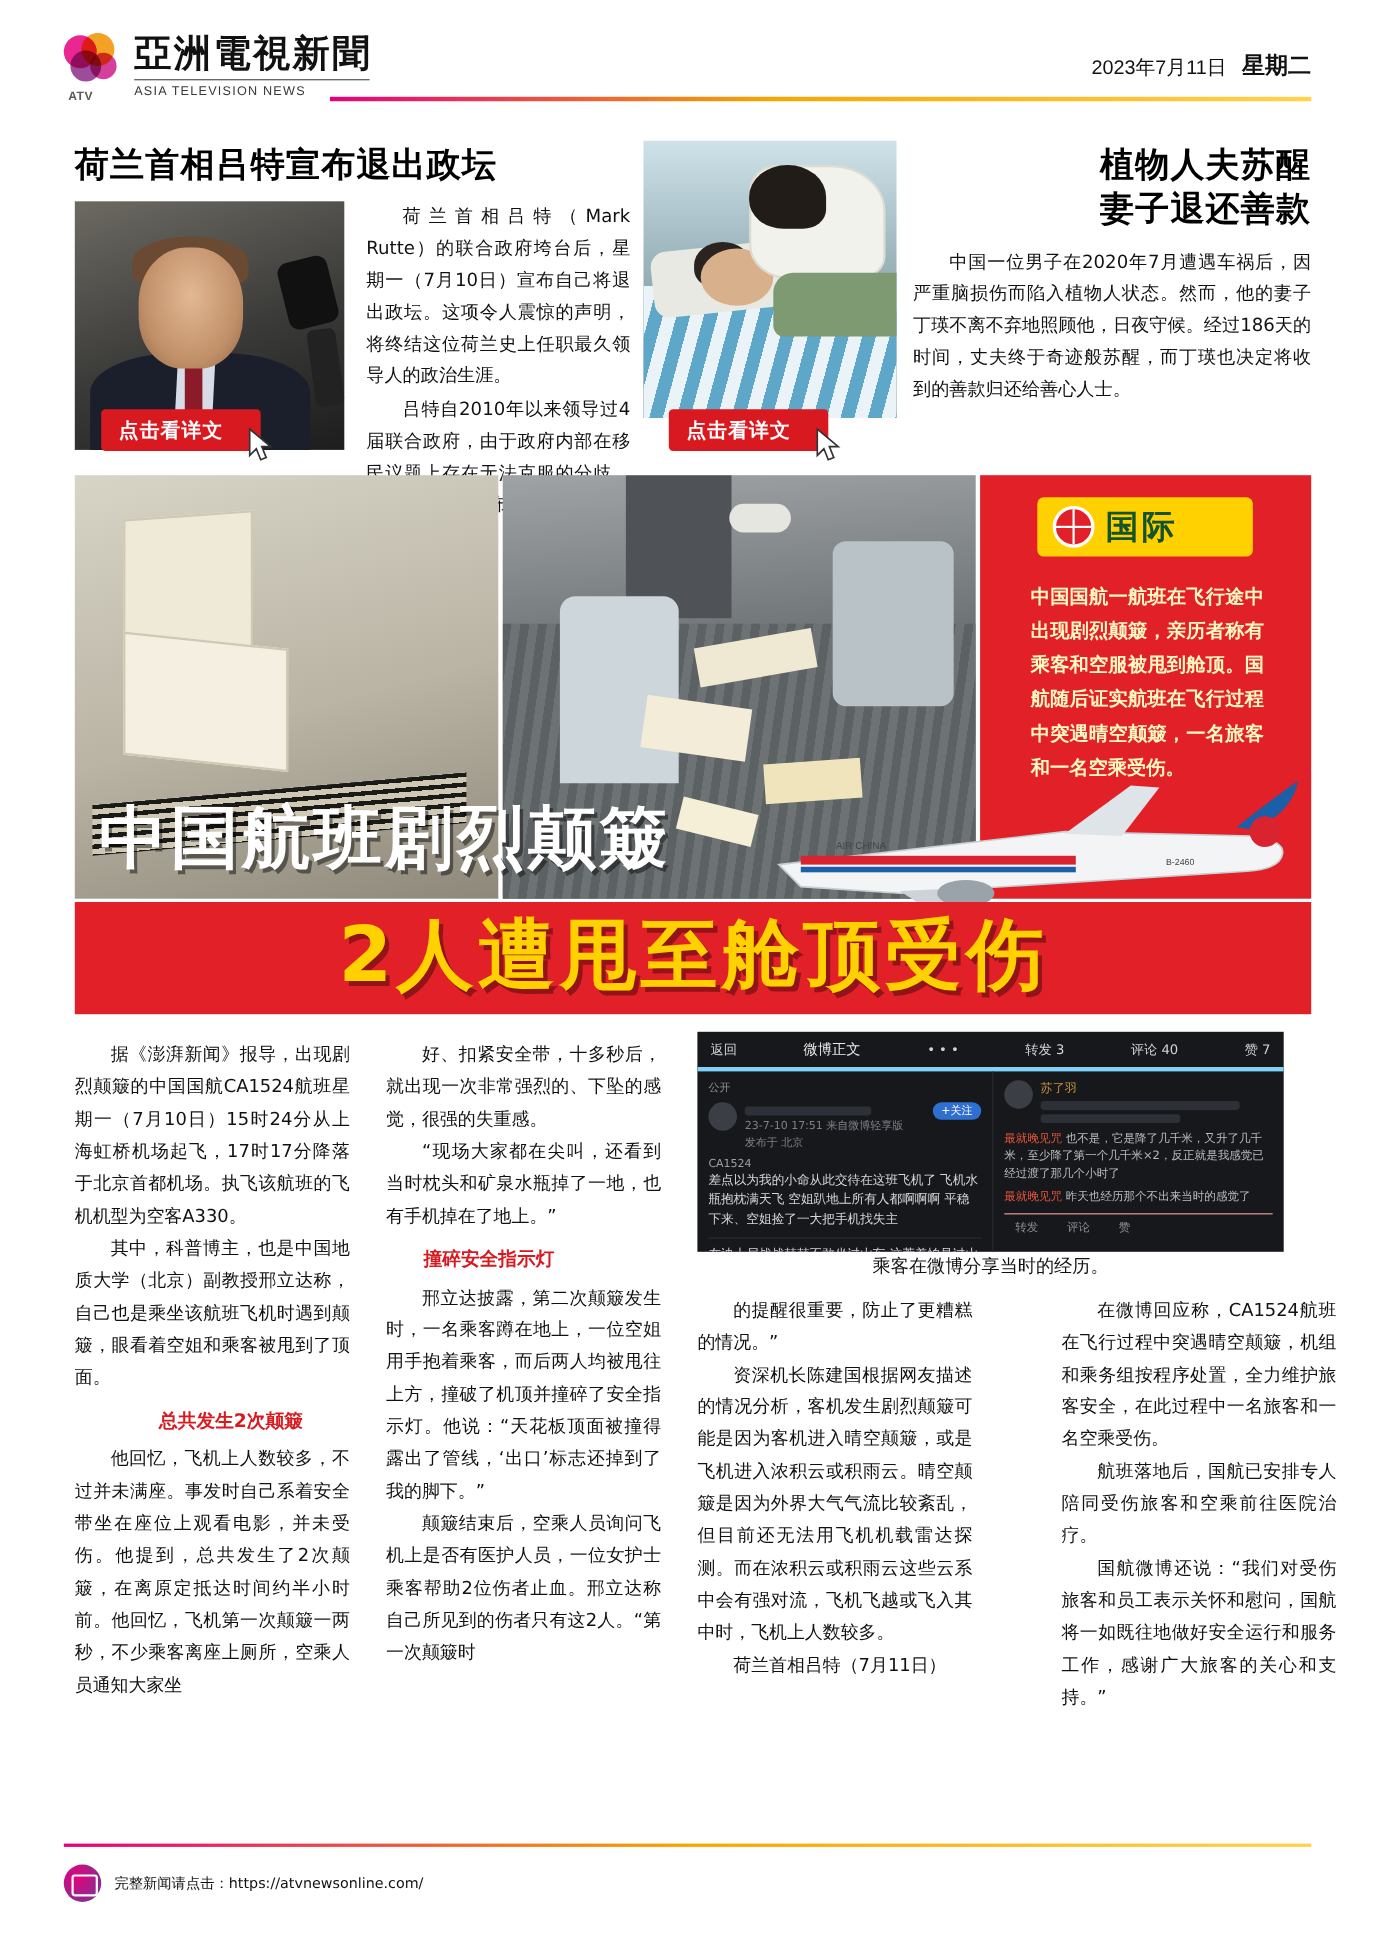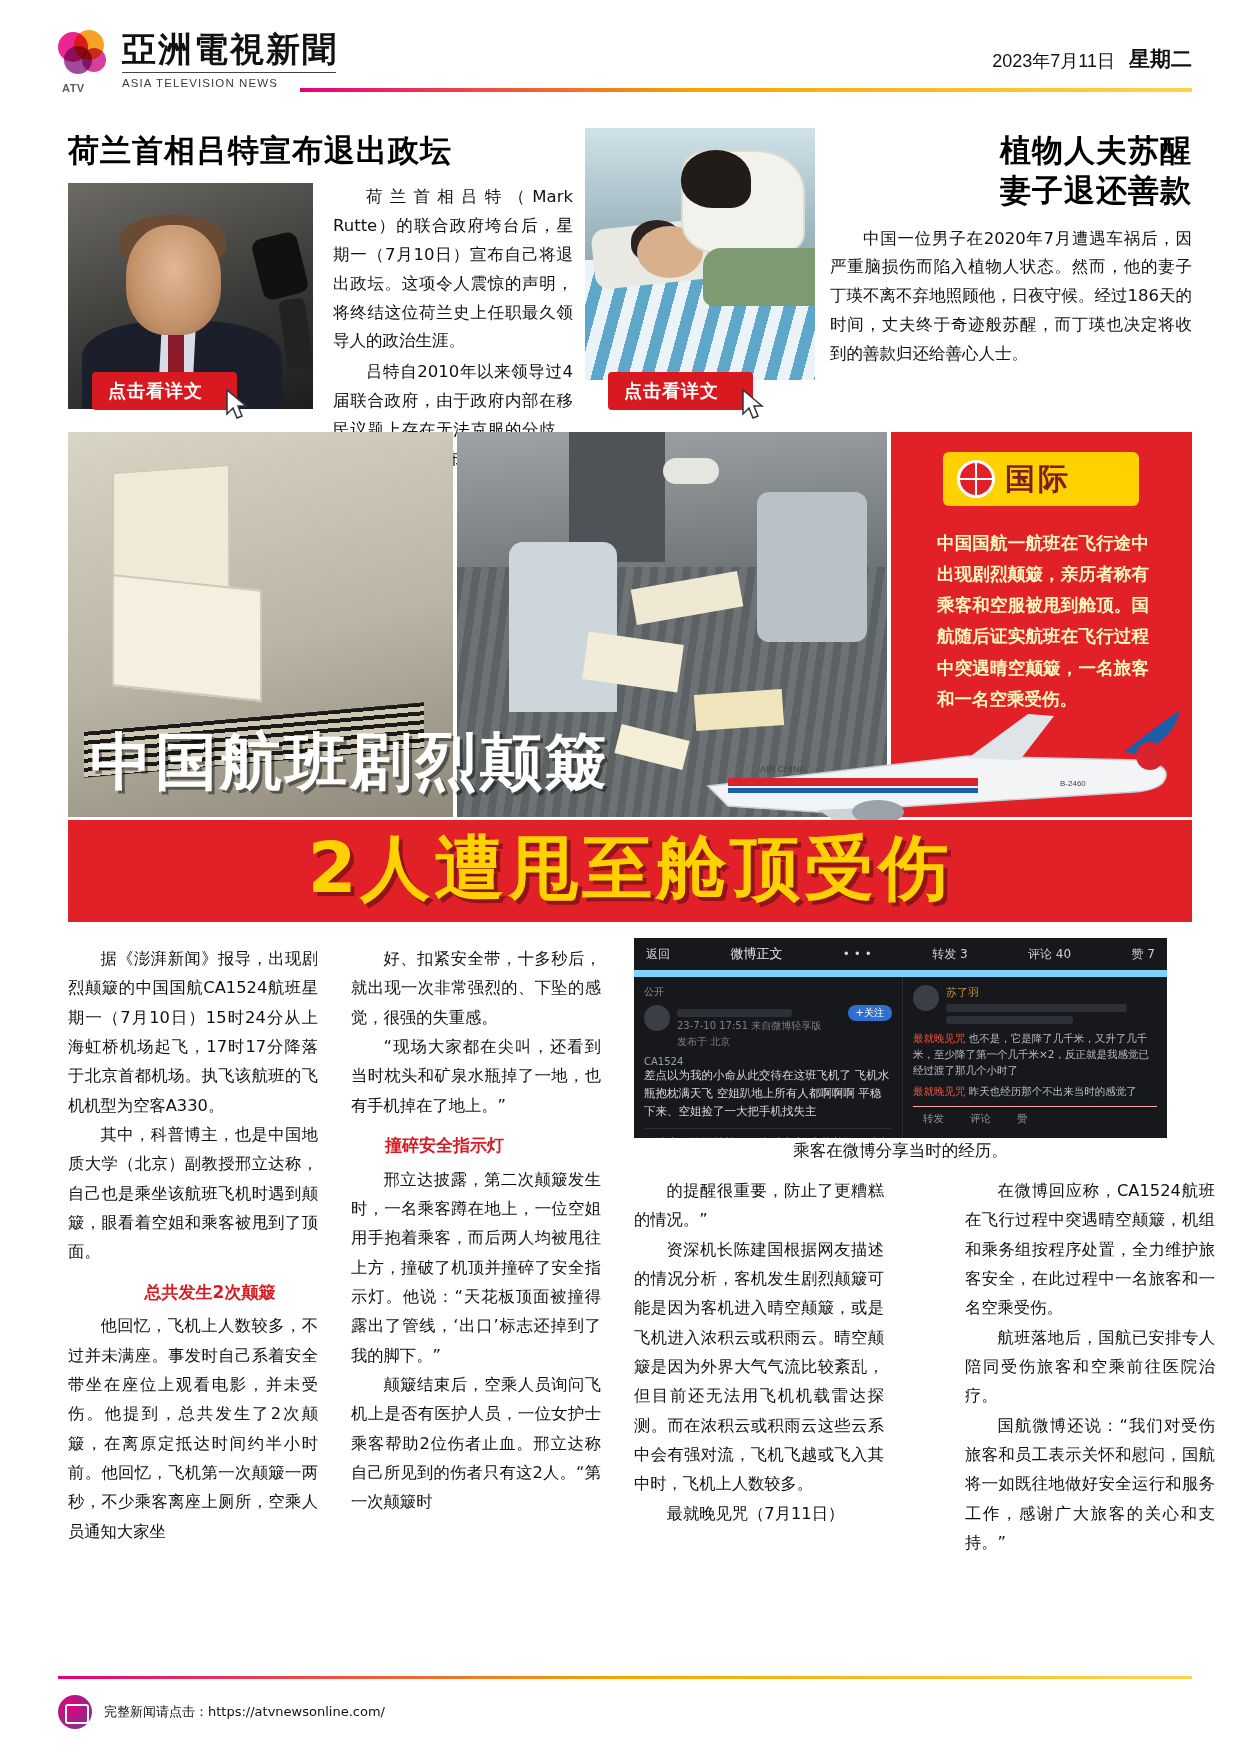--- a/index.html
+++ b/index.html
@@ -234,21 +234,21 @@
   }
   .globe-icon::before {
     content: ""; position: absolute; left: 50%; top: 0; width: 2px; height: 100%;
     background: #fff; transform: translateX(-50%);
   }
   .globe-icon::after {
     content: ""; position: absolute; top: 50%; left: 0; width: 100%; height: 2px;
     background: #fff; transform: translateY(-50%);
   }
   .intl-label {
-    font-size: 30px; font-weight: bold; color: #7f1d1d; letter-spacing: 3px;
+    font-size: 30px; font-weight: bold; color: #14532d; letter-spacing: 3px;
     font-family: "DejaVu Sans", "Liberation Sans", sans-serif;
   }
   .intl-text {
     position: absolute; left: 46px; top: 96px; width: 212px;
     color: #fef9c3; font-size: 17.5px; font-weight: bold; line-height: 1.78;
     text-align: justify;
     font-family: "DejaVu Sans", "Liberation Sans", sans-serif;
   }
   .feat-title-1 {
     position: absolute; left: 22px; top: 288px; font-size: 62px; font-weight: bold;
@@ -289,21 +289,21 @@
   }
   .subhead-l { text-align: left; }
 
   .weibo-card {
     position: absolute; left: 566px; top: -6px; width: 533px; height: 200px;
     background: #17181c; color: #cfd2d6; overflow: hidden; font-size: 11px;
     font-family: "DejaVu Sans", "Liberation Sans", sans-serif;
   }
   .wb-top {
     display: flex; align-items: center; justify-content: space-between;
-    padding: 7px 12px; border-bottom: 7px solid #7dd3fc; font-size: 12px;
+    padding: 7px 12px; border-bottom: 4px solid #7dd3fc; font-size: 12px;
   }
   .wb-title { font-size: 13px; color: #e8e8e8; }
   .wb-body { display: flex; }
   .wb-left { width: 268px; padding: 8px 10px; }
   .wb-right { width: 265px; padding: 8px 10px; border-left: 1px solid #2a2c31; }
   .wb-row { display: flex; gap: 7px; align-items: flex-start; margin-bottom: 7px; }
   .wb-av { width: 26px; height: 26px; border-radius: 50%; background: #3b3e45; flex: none; }
   .wb-name { color: #c8923c; font-size: 11px; }
   .wb-meta { color: #7c8088; font-size: 10px; margin-top: 2px; }
   .wb-bar { height: 8px; background: #2e3037; border-radius: 3px; margin-top: 4px; }
@@ -531,21 +531,21 @@
           <span>赞</span>
         </div>
       </div>
     </div>
   </div>
   <div class="wb-caption">乘客在微博分享当时的经历。</div>
 
   <div class="col col3">
     <p>的提醒很重要，防止了更糟糕的情况。”</p>
     <p>资深机长陈建国根据网友描述的情况分析，客机发生剧烈颠簸可能是因为客机进入晴空颠簸，或是飞机进入浓积云或积雨云。晴空颠簸是因为外界大气气流比较紊乱，但目前还无法用飞机机载雷达探测。而在浓积云或积雨云这些云系中会有强对流，飞机飞越或飞入其中时，飞机上人数较多。</p>
-    <p>最就晚见咒（7月11日）</p>
+    <p>荷兰首相吕特（7月11日）</p>
   </div>
 
   <div class="col col4">
     <p>在微博回应称，CA1524航班在飞行过程中突遇晴空颠簸，机组和乘务组按程序处置，全力维护旅客安全，在此过程中一名旅客和一名空乘受伤。</p>
     <p>航班落地后，国航已安排专人陪同受伤旅客和空乘前往医院治疗。</p>
     <p>国航微博还说：“我们对受伤旅客和员工表示关怀和慰问，国航将一如既往地做好安全运行和服务工作，感谢广大旅客的关心和支持。”</p>
   </div>
 </div>
 
 <div class="footer-rule"></div>

